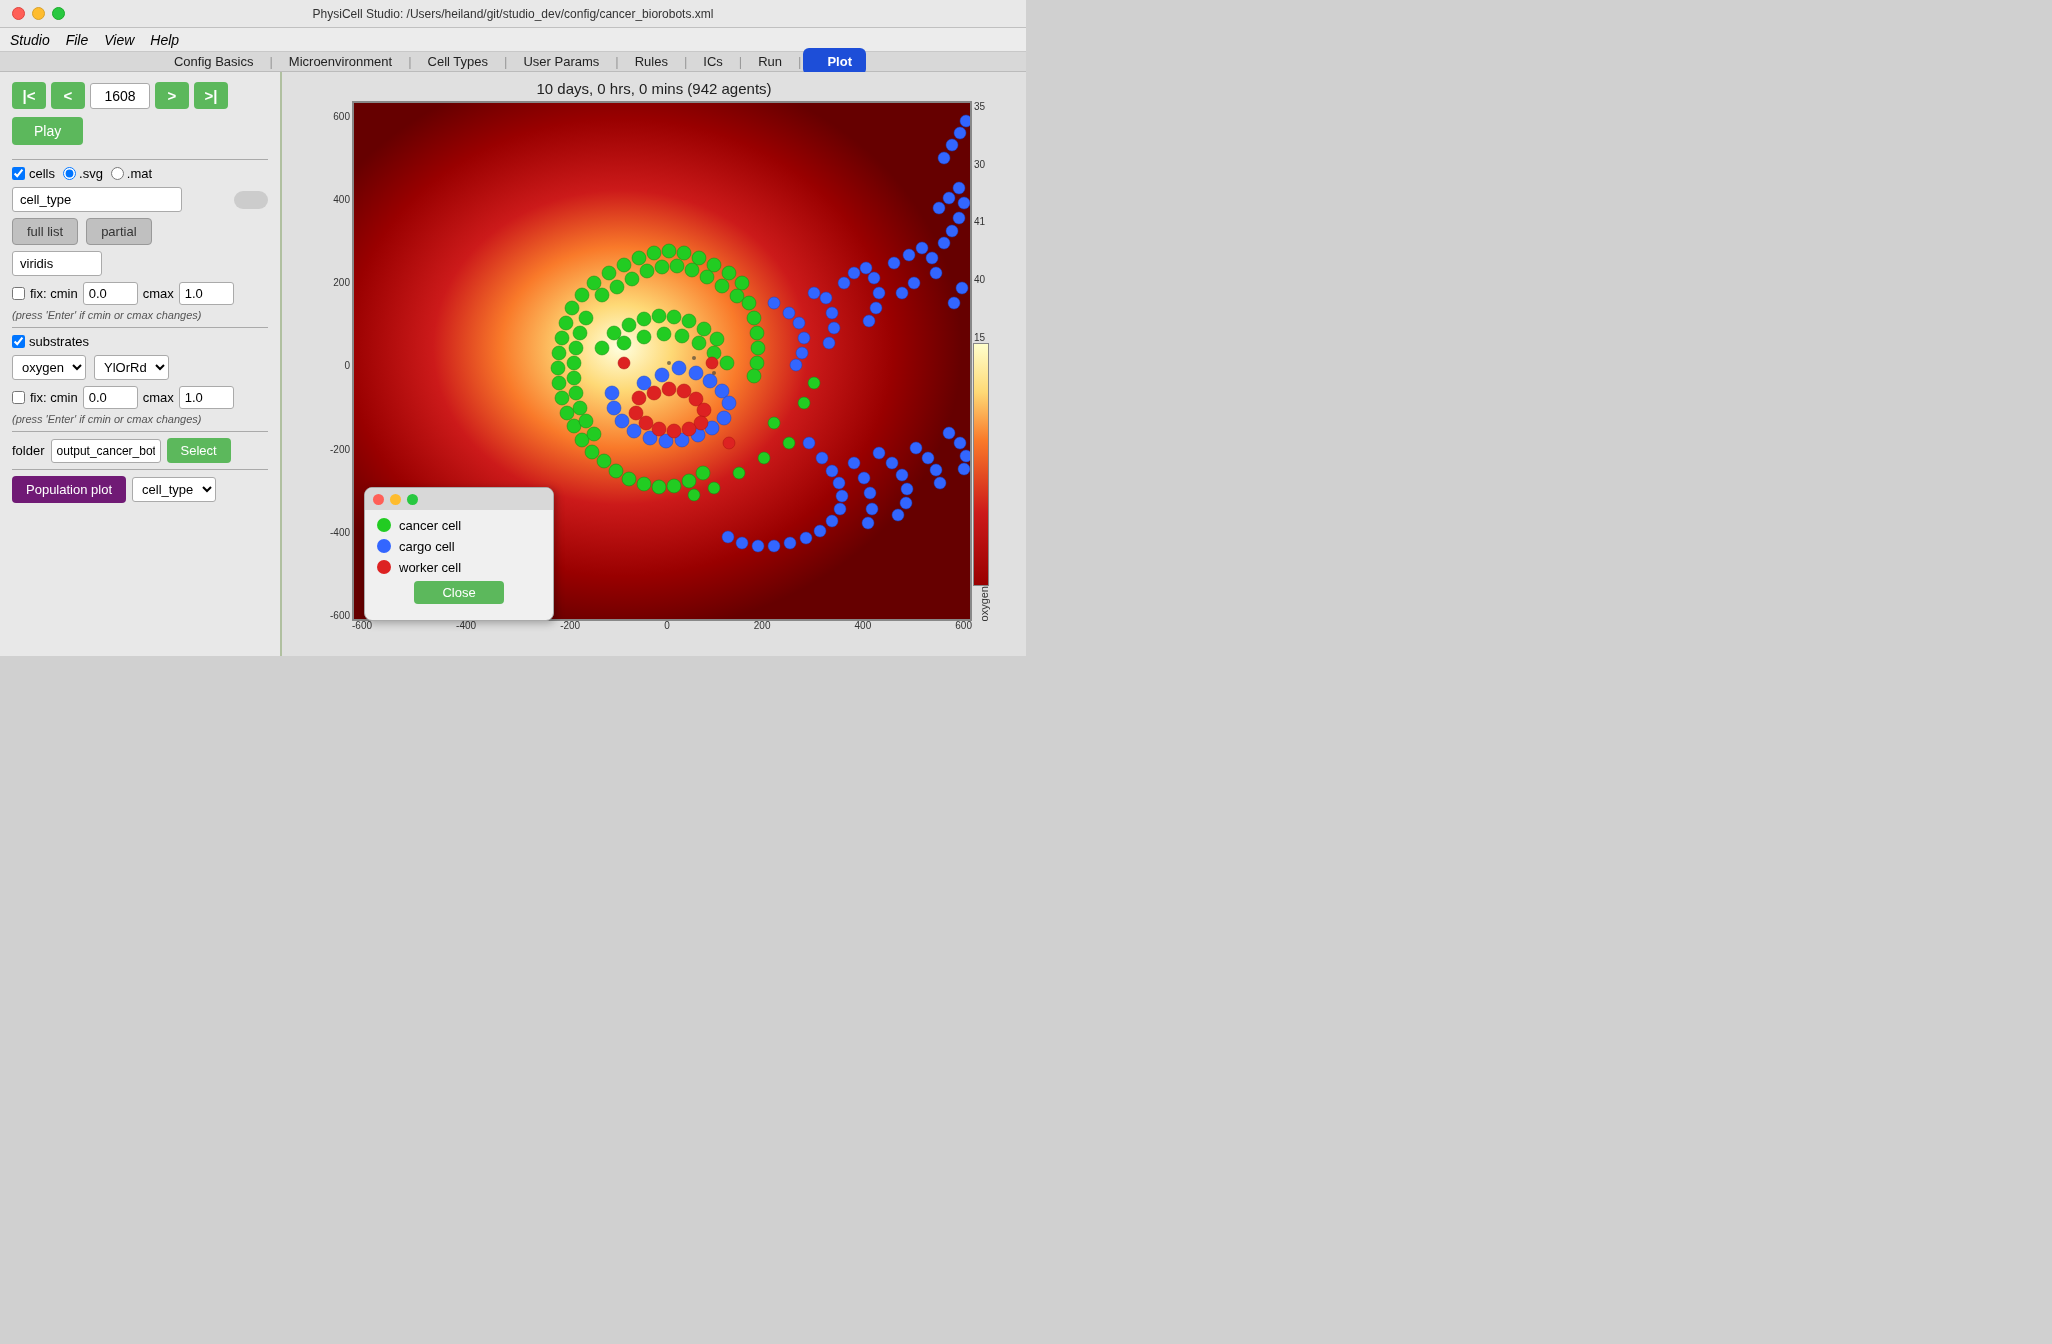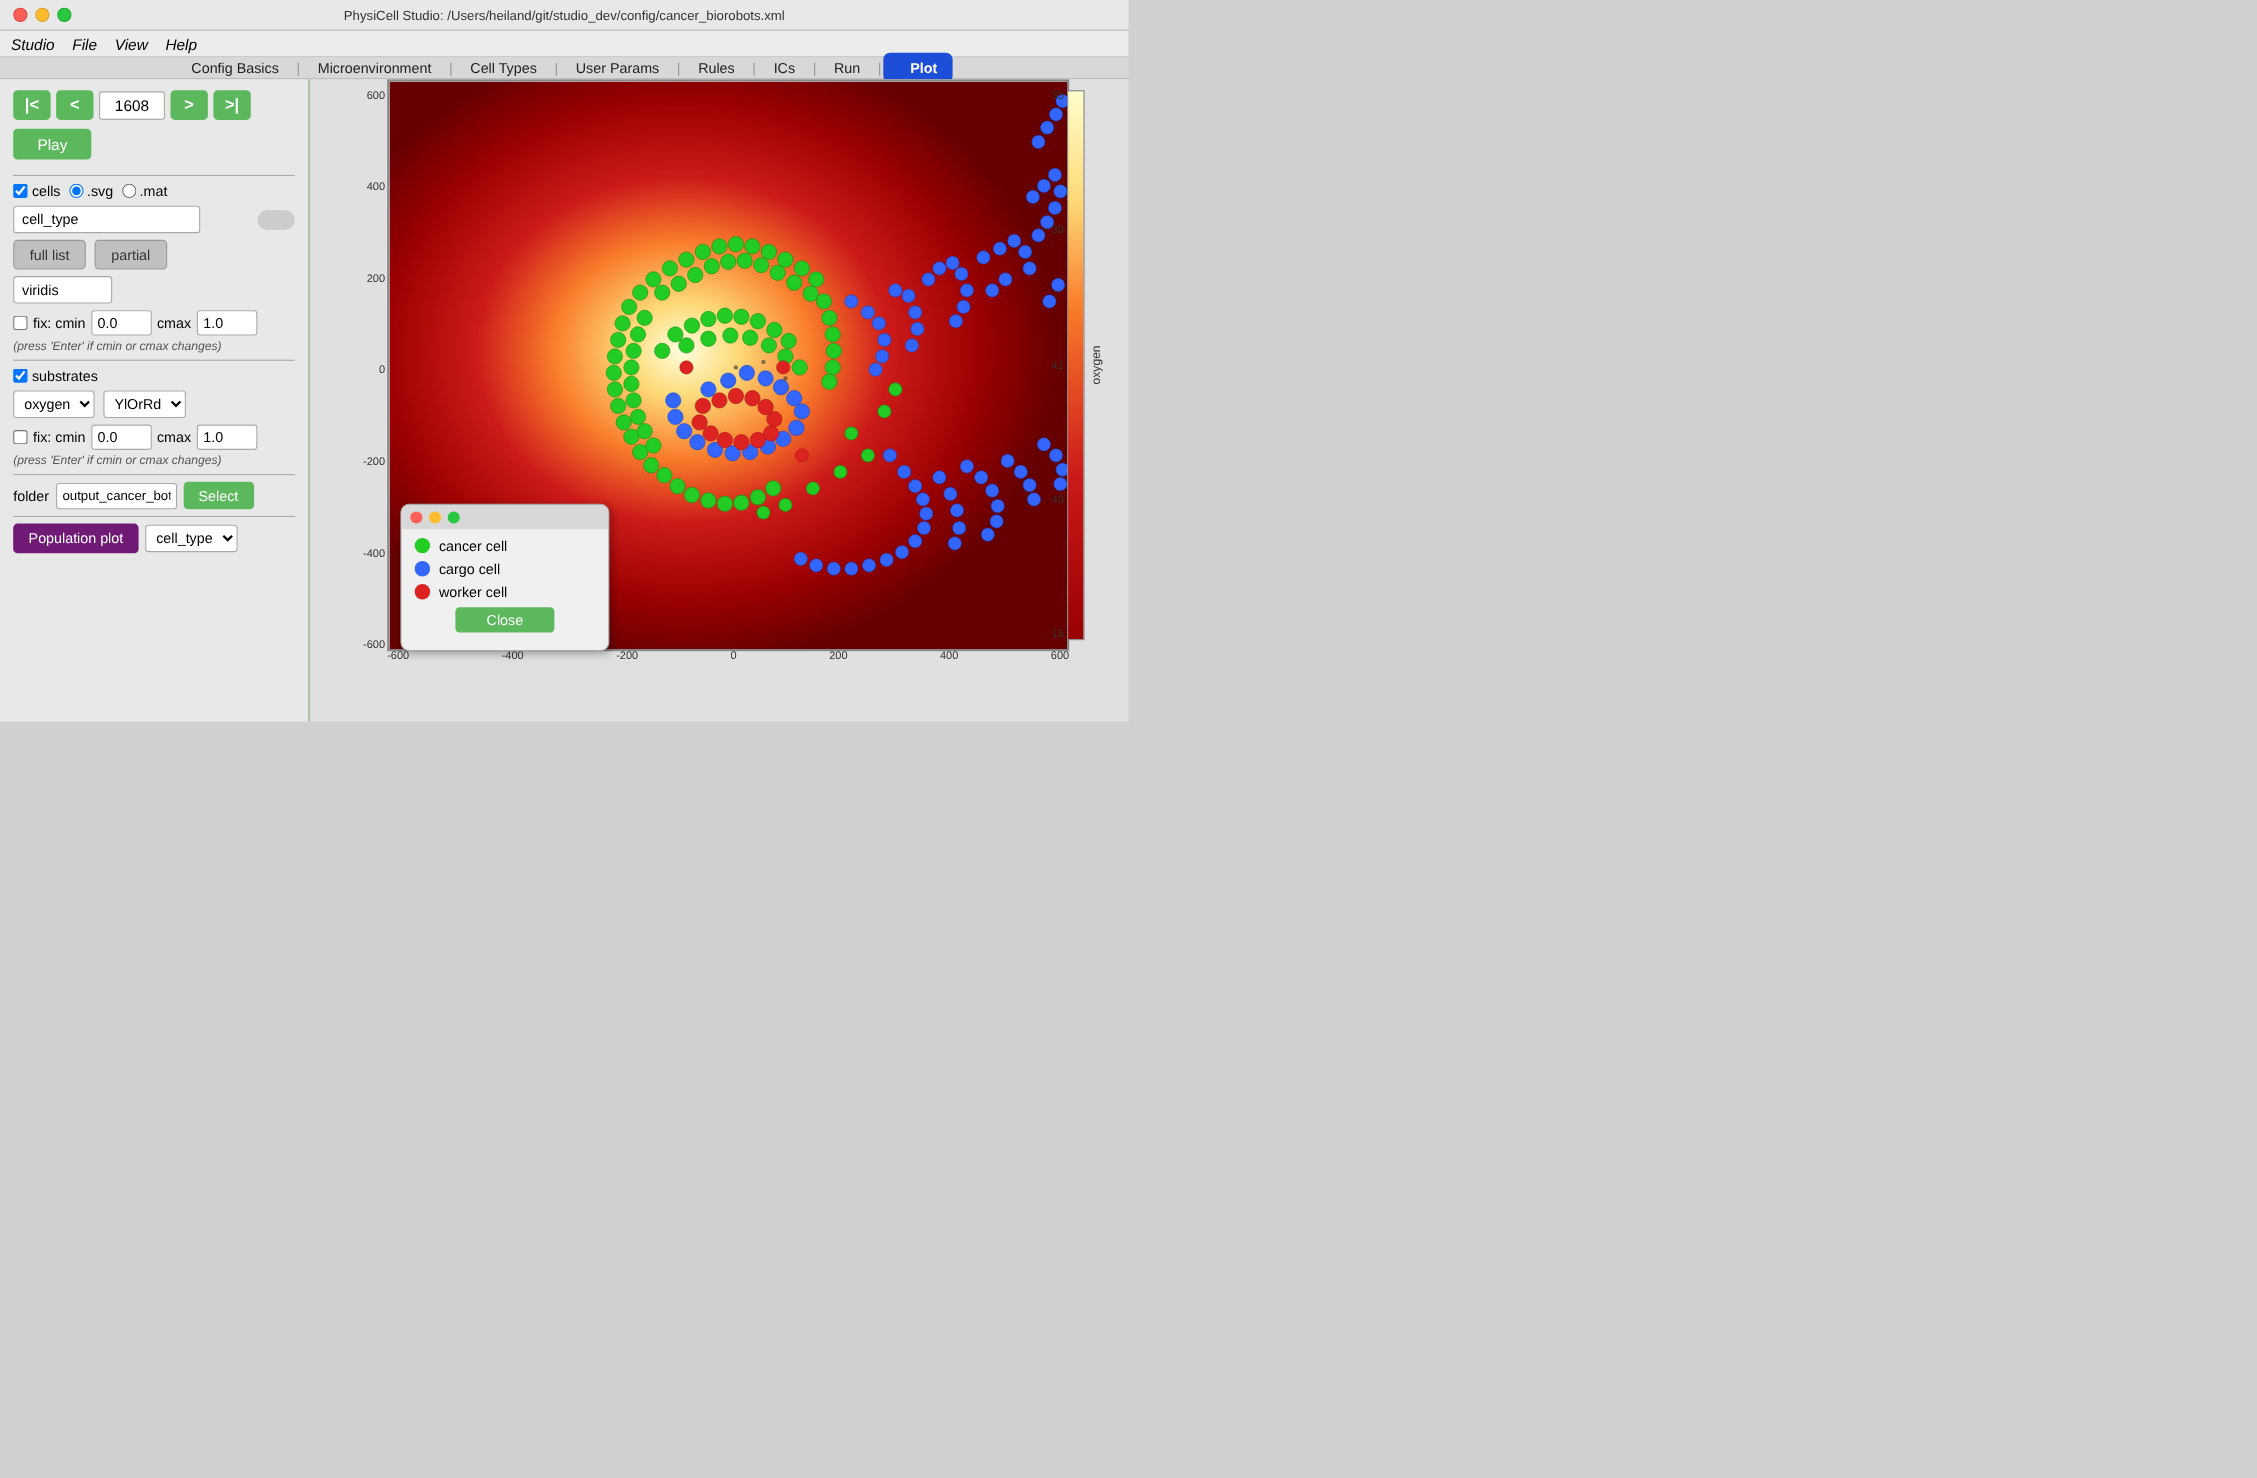--- a/index.html
+++ b/index.html
@@ -474,20 +474,21 @@
     
     <div class="pop-row">
       <button class="pop-btn">Population plot</button>
       <select class="select-box">
         <option>cell_type</option>
       </select>
     </div>
   </div>
 
   <div class="right-panel">
+    <div class="plot-title">10 days, 0 hrs, 0 mins (942 agents)</div>
 
     <div style="position:relative; margin: 0 20px 0 40px; height: 540px;">
 
       <div class="y-axis-labels">
         <span>600</span>
         <span>400</span>
         <span>200</span>
         <span>0</span>
         <span>-200</span>
         <span>-400</span>
@@ -724,21 +725,21 @@
       <div style="position:absolute; left:30px; bottom:10px; width:620px; display:flex; justify-content:space-between; font-size:10px; color:#333;">
         <span>-600</span>
         <span>-400</span>
         <span>-200</span>
         <span>0</span>
         <span>200</span>
         <span>400</span>
         <span>600</span>
       </div>
 
-      <div style="position:absolute; right:0; top:0; width:50px; height:520px; display:flex; flex-direction:row; align-items:center;">
+      <div style="position:absolute; right:0; top:0; width:50px; height:520px; display:flex; flex-direction:column; align-items:center;justify-content:center;">
 
         <div style="display:flex; flex-direction:column; justify-content:space-between; height:500px; text-align:right; font-size:10px; color:#333; margin-right:3px;">
           <span>35</span>
           <span>30</span>
           <span>41</span>
           <span>40</span>
           <span>15</span>
         </div>
 
         <div style="width:16px; height:500px; border:1px solid #888; background: linear-gradient(to bottom, #ffffcc 0%, #fed976 20%, #f97a2a 40%, #cc1a1a 70%, #990000 100%);"></div>

